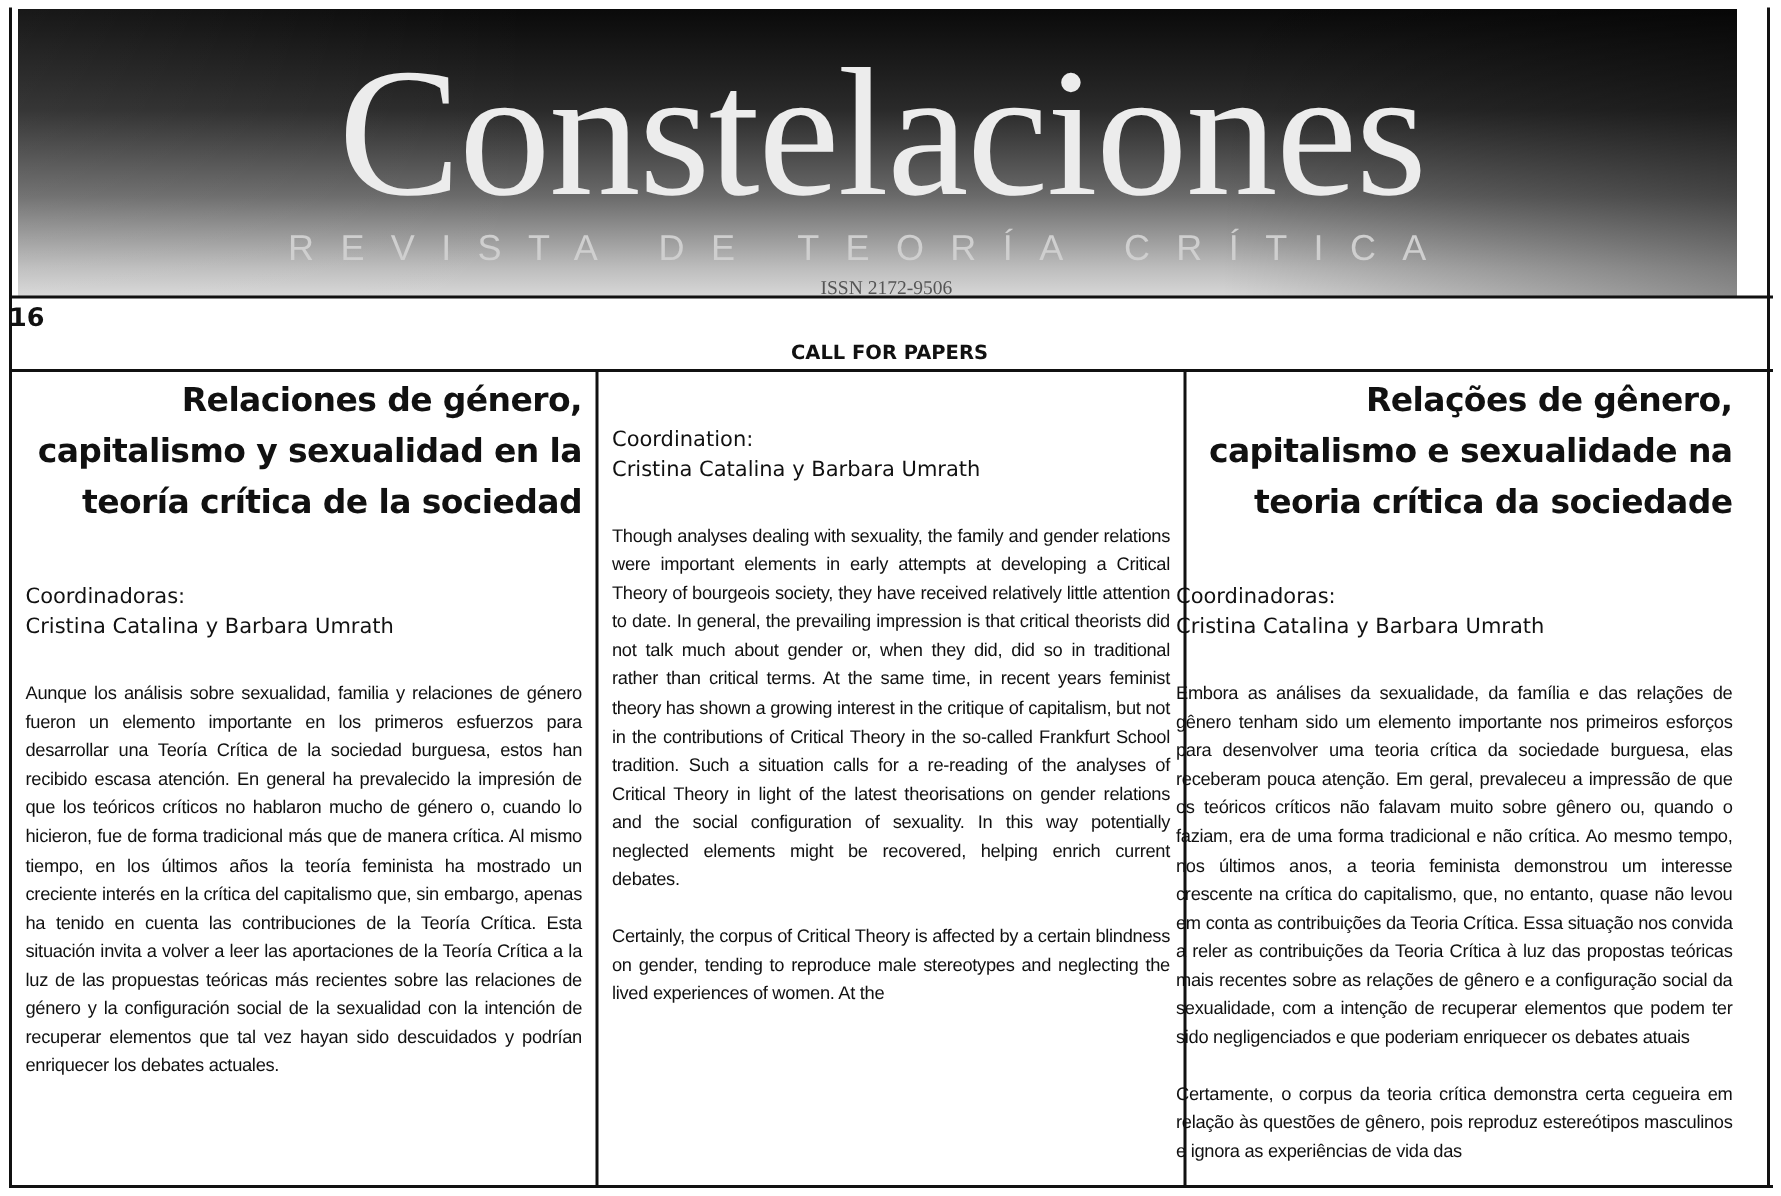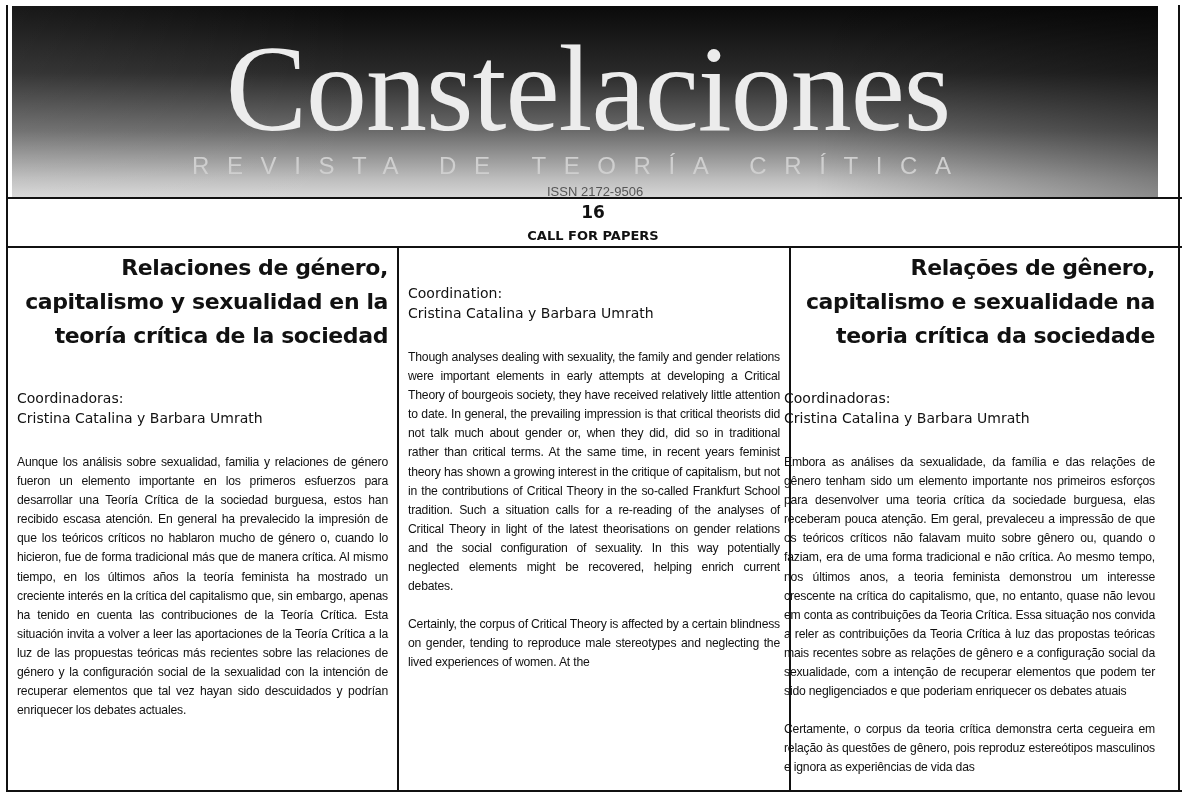--- a/index.html
+++ b/index.html
@@ -4,24 +4,24 @@
   <style>
     html, body { margin: 0; padding: 0; background: #ffffff; }
     body { width: 1187px; height: 797px; position: relative; overflow: hidden; font-family: "Liberation Sans", sans-serif; color: #111; }
     .frame { position: absolute; left: 6px; top: 5px; width: 1174px; height: 787px; border-left: 2px solid #111; border-right: 2px solid #111; border-top: 0; box-sizing: border-box; }
     .banner { position: absolute; left: 12px; top: 6px; width: 1146px; height: 192px;
       background: linear-gradient(180deg, #0a0a0a 0%, #2a2a2a 35%, #6a6a6a 65%, #bdbdbd 90%, #d8d8d8 100%); overflow: hidden; }
     .banner::before { content: ""; position: absolute; inset: 0;
       background: linear-gradient(90deg, rgba(255,255,255,0.06) 0%, rgba(0,0,0,0) 30%, rgba(0,0,0,0) 70%, rgba(0,0,0,0.35) 100%); }
     .banner-title { position: absolute; left: 0; right: 0; top: 22px; text-align: center; font-family: "Liberation Serif", serif; font-size: 122px; line-height: 1; color: #ececec; letter-spacing: -1px; padding-left: 6px; }
     .banner-subtitle { position: absolute; left: 180px; top: 146px; font-family: "Liberation Sans", sans-serif; font-size: 24px; color: #cfcfcf; letter-spacing: 17.6px; white-space: nowrap; }
-    .banner-issn { position: absolute; left: 535px; top: 178px; font-family: Liberation Sans, sans-serif; font-size: 13px; color: #555; }
+    .banner-issn { position: absolute; left: 535px; top: 178px; font-family: Liberation Serif, serif; font-size: 13px; color: #555; }
     .h-line { position: absolute; background: #111; height: 2px; }
     .v-line { position: absolute; background: #111; width: 2px; }
-    .issue-number { position: absolute; left: 6px; width: 1174px; top: 202px; text-align: center; font-family: "DejaVu Sans", sans-serif; font-weight: bold; font-size: 17px; }
+    .issue-number { position: absolute; left: 6px; width: 1174px; top: 202px; text-align: left; font-family: "DejaVu Sans", sans-serif; font-weight: bold; font-size: 17px; }
     .call-label { position: absolute; left: 6px; width: 1174px; top: 228px; text-align: center; font-family: "DejaVu Sans", sans-serif; font-weight: bold; font-size: 13px; }
     .col { position: absolute; top: 248px; height: 544px; box-sizing: border-box; padding: 0 9px; overflow: hidden; }
     .col-title { text-align: right; font-family: "DejaVu Sans", sans-serif; font-weight: bold; font-size: 22px; line-height: 34px; margin-top: 3px; letter-spacing: -0.4px; }
     .coord { font-family: "DejaVu Sans", sans-serif; font-size: 14px; line-height: 20px; margin-top: 35px; }
     .body-text { font-family: Liberation Sans, sans-serif; font-size: 12.2px; line-height: 19.1px; text-align: justify; margin-top: 25px; letter-spacing: -0.2px; }
     .body-text p { margin: 0 0 19px 0; }
   </style>
 </head>
 <body>
 

